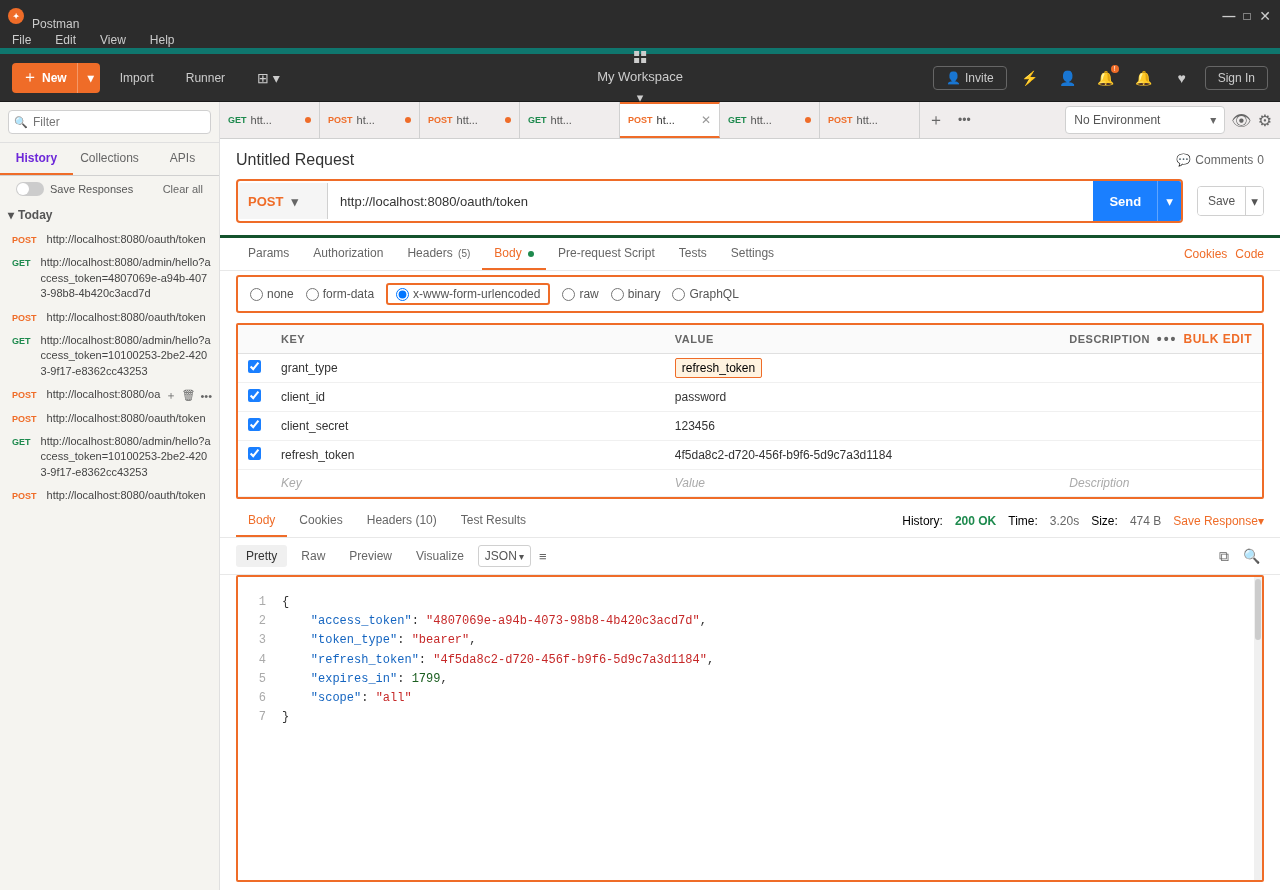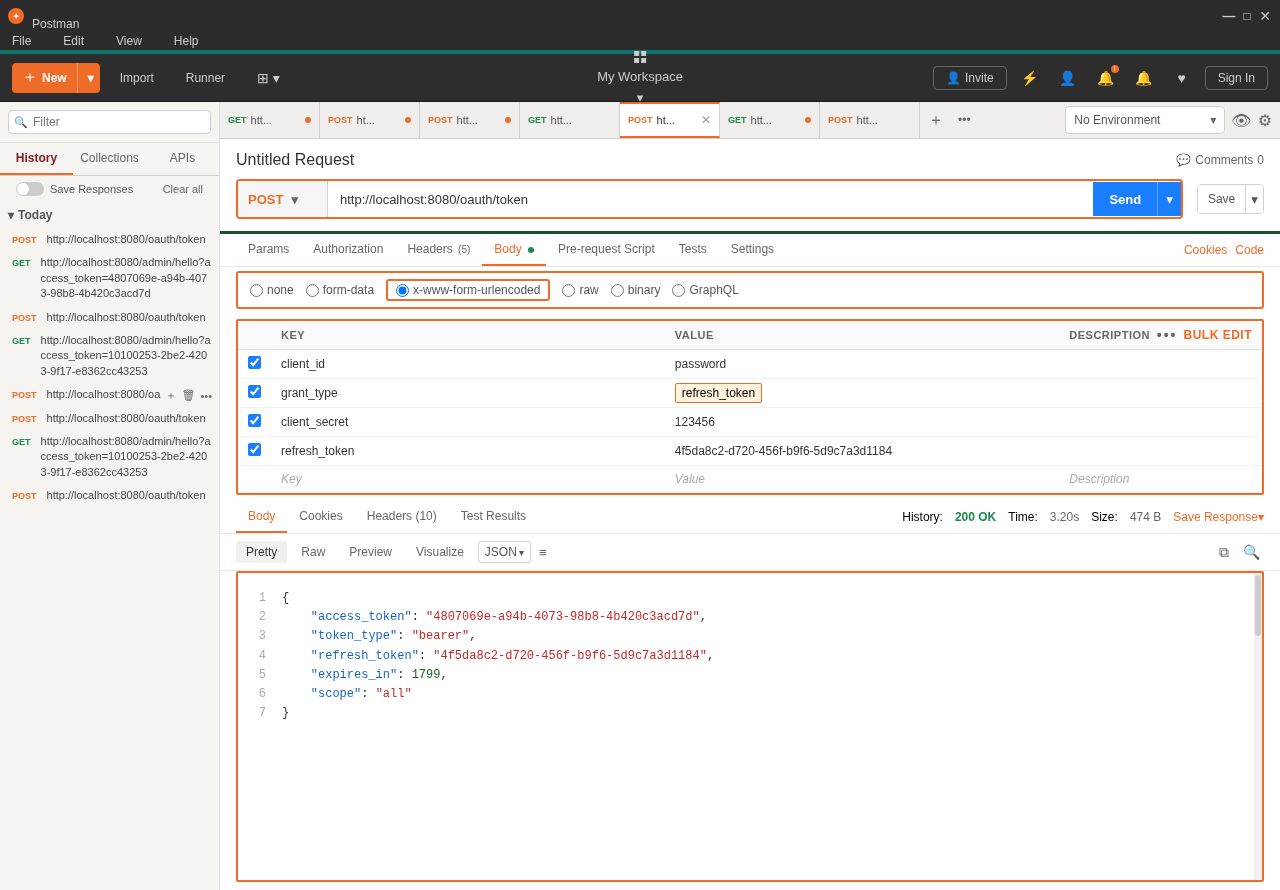--- a/index.html
+++ b/index.html
@@ -7,21 +7,21 @@
 
     
     .titlebar { height: 32px; background: #2c2c2c; display: flex; align-items: center; justify-content: space-between; padding: 0 8px; user-select: none; }
     .titlebar-left { display: flex; align-items: center; gap: 8px; }
     .titlebar-logo { width: 16px; height: 16px; background: #ef6c28; border-radius: 50%; display: flex; align-items: center; justify-content: center; color: white; font-size: 9px; font-weight: bold; }
     .titlebar-title { color: #ccc; font-size: 12px; margin-top: 16px; }
     .titlebar-controls { display: flex; gap: 4px; }
     .titlebar-btn { width: 14px; height: 14px; border: none; background: none; color: #ccc; cursor: pointer; font-size: 16px; display: flex; align-items: center; justify-content: center; padding: 0; }
 
     
-    .menubar { height: 22px; background: #2c2c2c; display: flex; align-items: center; padding: 0 8px; gap: 24px; border-bottom: 4px solid #0f766e; }
+    .menubar { height: 22px; background: #2c2c2c; display: flex; align-items: center; padding: 0 8px; gap: 16px; border-bottom: 6px solid #0f766e; }
     .menubar-item { color: #ccc; font-size: 12px; cursor: pointer; padding: 2px 4px; }
 
     
     .toolbar { height: 48px; background: #2d2d2d; display: flex; align-items: center; padding: 0 12px; gap: 8px; border-bottom: 1px solid #1a1a1a; }
     .btn-new { background: #ef6c28; color: white; border: none; border-radius: 4px; height: 30px; display: flex; align-items: center; gap: 4px; cursor: pointer; font-size: 12px; font-weight: 600; overflow: hidden; }
     .btn-new-main { padding: 0 10px; height: 100%; display: flex; align-items: center; gap: 4px; border-right: 1px solid rgba(255,255,255,0.3); }
     .btn-new-arrow { padding: 0 6px; height: 100%; display: flex; align-items: center; }
     .toolbar-btn { background: none; color: #ccc; border: none; cursor: pointer; font-size: 12px; padding: 6px 12px; border-radius: 4px; }
     .toolbar-workspace { display: flex; align-items: center; gap: 6px; color: #ccc; font-size: 13px; cursor: pointer; margin: 0 auto; flex-direction: column; }
     .toolbar-right { display: flex; align-items: center; gap: 8px; margin-left: auto; }
@@ -34,21 +34,21 @@
     .main-layout { display: flex; height: calc(890px - 102px); }
 
     
     .sidebar { width: 220px; background: #f5f4f0; border-right: 1px solid #e0e0e0; display: flex; flex-direction: column; overflow: hidden; }
     .sidebar-search { padding: 8px; border-bottom: 1px solid #e0e0e0; }
     .sidebar-search input { width: 100%; border: 1px solid #d0d0d0; border-radius: 4px; padding: 4px 8px 4px 24px; font-size: 12px; background: white; outline: none; }
     .search-wrapper { position: relative; }
     .search-icon { position: absolute; left: 6px; top: 50%; transform: translateY(-50%); color: #999; font-size: 11px; }
     .sidebar-tabs { display: flex; border-bottom: 1px solid #d0d0d0; }
     .sidebar-tab { flex: 1; padding: 8px 4px; text-align: center; font-size: 12px; cursor: pointer; color: #666; border-bottom: 2px solid transparent; }
-    .sidebar-tab.active { color: #7f1d1d; border-bottom: 2px solid #ef6c28; font-weight: 600; }
+    .sidebar-tab.active { color: #6d28d9; border-bottom: 2px solid #ef6c28; font-weight: 600; }
     .sidebar-options { display: flex; align-items: center; justify-content: space-between; padding: 6px 16px; }
     .save-responses { display: flex; align-items: center; gap: 6px; font-size: 11px; color: #555; }
     .toggle { width: 28px; height: 14px; background: #ccc; border-radius: 7px; cursor: pointer; position: relative; }
     .toggle-knob { width: 12px; height: 12px; background: white; border-radius: 50%; position: absolute; top: 1px; left: 1px; transition: left 0.2s; }
     .clear-all { font-size: 11px; color: #666; cursor: pointer; }
     .sidebar-content { overflow-y: auto; flex: 1; }
     .sidebar-group { }
     .sidebar-group-header { display: flex; align-items: center; gap: 4px; padding: 6px 8px; font-size: 12px; font-weight: 600; color: #555; cursor: pointer; }
     .sidebar-item { display: flex; align-items: flex-start; padding: 4px 8px; cursor: pointer; gap: 6px; }
     .method-badge { font-size: 9px; font-weight: 700; padding: 1px 4px; border-radius: 2px; white-space: nowrap; flex-shrink: 0; margin-top: 2px; }
@@ -137,21 +137,21 @@
     .code-content { font-family: 'Courier New', Courier, monospace; font-size: 12px; line-height: 1.6; padding: 8px 12px; }
     .line { display: flex; gap: 16px; }
     .line-num { color: #aaa; min-width: 16px; text-align: right; user-select: none; }
     .line-content { color: #333; white-space: pre; }
     .json-key { color: #1565c0; }
     .json-string { color: #c62828; }
     .json-number { color: #1b5e20; }
     .json-brace { color: #333; }
 
     .url-bar-wrapper { display: flex; align-items: center; gap: 8px; }
-    .send-container { display: flex; height: 34px; }
+    .send-container { display: flex; height: 40px; }
     .send-main { background: #1a7fff; color: white; border: none; padding: 0 16px; font-size: 13px; font-weight: 600; cursor: pointer; border-right: 1px solid rgba(255,255,255,0.3); }
     .send-dropdown { background: #1a7fff; color: white; border: none; padding: 0 8px; cursor: pointer; }
     .save-container { display: flex; height: 30px; border: 1px solid #d0d0d0; border-radius: 4px; overflow: hidden; margin-left: 6px; }
     .save-main { background: white; color: #555; border: none; padding: 0 10px; font-size: 12px; cursor: pointer; border-right: 1px solid #d0d0d0; }
     .save-dropdown { background: white; color: #555; border: none; padding: 0 5px; cursor: pointer; }
 
     .table-wrapper { margin: 6px 16px; border: 2px solid #ef6c28; border-radius: 2px; overflow: hidden; }
 
     input[type=checkbox] { accent-color: #1a7fff; cursor: pointer; }
   </style>
@@ -422,28 +422,28 @@
                   <span class="more-dots">•••</span>
                   <span class="bulk-edit">Bulk Edit</span>
                 </div>
               </div>
             </th>
           </tr>
         </thead>
         <tbody>
           <tr>
             <td class="check-col"><input type="checkbox" checked="" style=""></td>
-            <td class="key-col param-key">client_id</td>
-            <td class="val-col param-value">password</td>
+            <td class="key-col param-key">grant_type</td>
+            <td class="val-col"><span class="param-value-highlight">refresh_token</span></td>
             <td class="desc-col"></td>
           </tr>
           <tr>
             <td class="check-col"><input type="checkbox" checked="" style=""></td>
-            <td class="key-col param-key">grant_type</td>
-            <td class="val-col"><span class="param-value-highlight">refresh_token</span></td>
+            <td class="key-col param-key">client_id</td>
+            <td class="val-col param-value">password</td>
             <td class="desc-col"></td>
           </tr>
           <tr>
             <td class="check-col"><input type="checkbox" checked="" style=""></td>
             <td class="key-col param-key">client_secret</td>
             <td class="val-col param-value">123456</td>
             <td class="desc-col"></td>
           </tr>
           <tr>
             <td class="check-col"><input type="checkbox" checked="" style=""></td>

